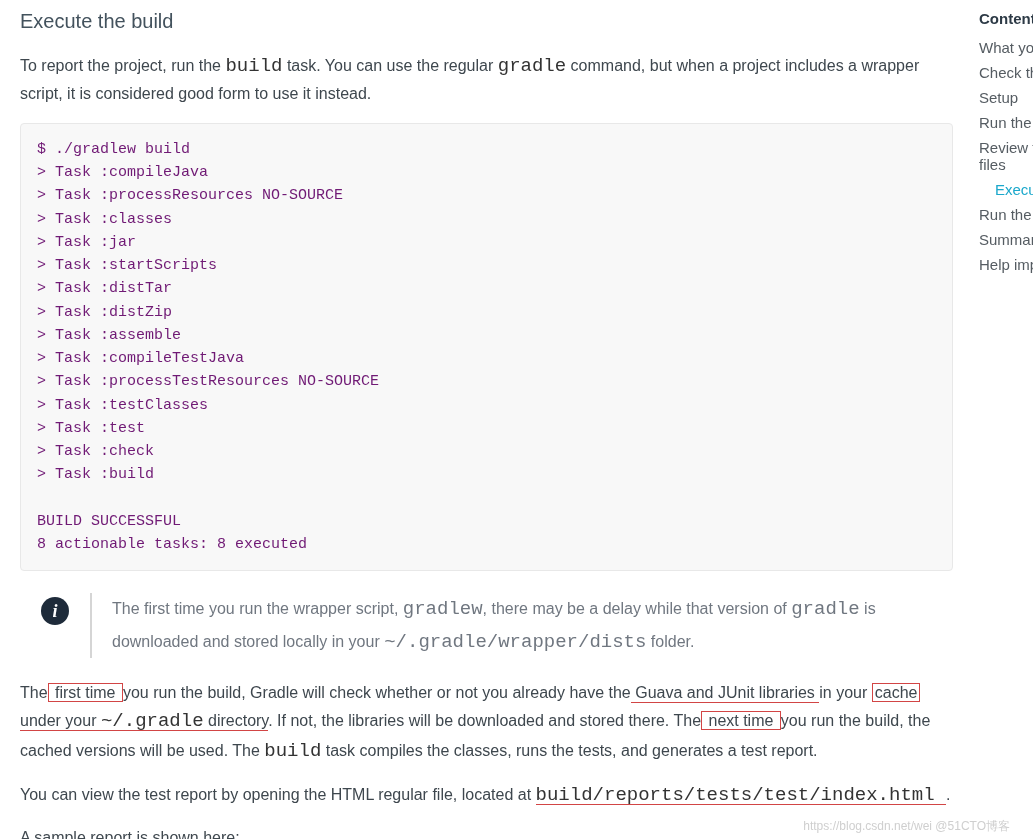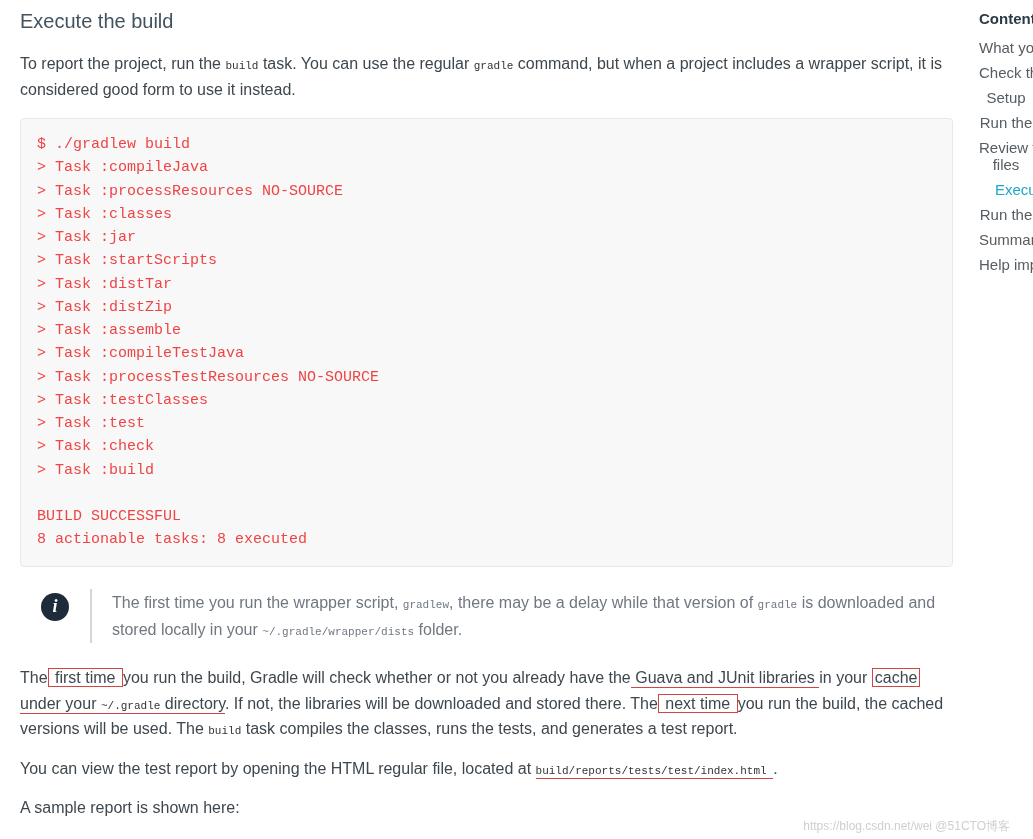--- a/index.html
+++ b/index.html
@@ -29,46 +29,45 @@
   }
   .side-title {
     font-weight: 700;
     color: #2d3a46;
     margin-bottom: 8px;
   }
   .side-item {
     padding: 4px 0;
     color: #555c62;
     cursor: pointer;
-    text-align: center;
   }
   .side-item.active { color: #1ba8cb; margin-left: 16px; }
   h1.section-title {
     font-size: 20px;
     font-weight: 400;
     color: #43525d;
     margin: 0 0 18px 0;
   }
   p { line-height: 1.6; margin: 0 0 14px 0; }
   code.inline {
     font-family: "Courier New", Courier, monospace;
-    font-size: 11px;
+    font-size: 19px;
     color: #333;
   }
   .code-block {
     background: #f8f8f8;
     border: 1px solid #e8e8e8;
     border-radius: 4px;
     padding: 14px 16px;
     margin: 16px 0 22px 0;
     font-family: "Courier New", Courier, monospace;
     font-size: 15px;
     line-height: 1.55;
     white-space: pre;
-    color: #ef4444;
+    color: #701a75;
   }
   .info-box {
     display: flex;
     align-items: flex-start;
     margin: 0 0 22px 0;
     color: #707780;
   }
   .info-icon-wrap {
     width: 70px;
     flex: 0 0 70px;

